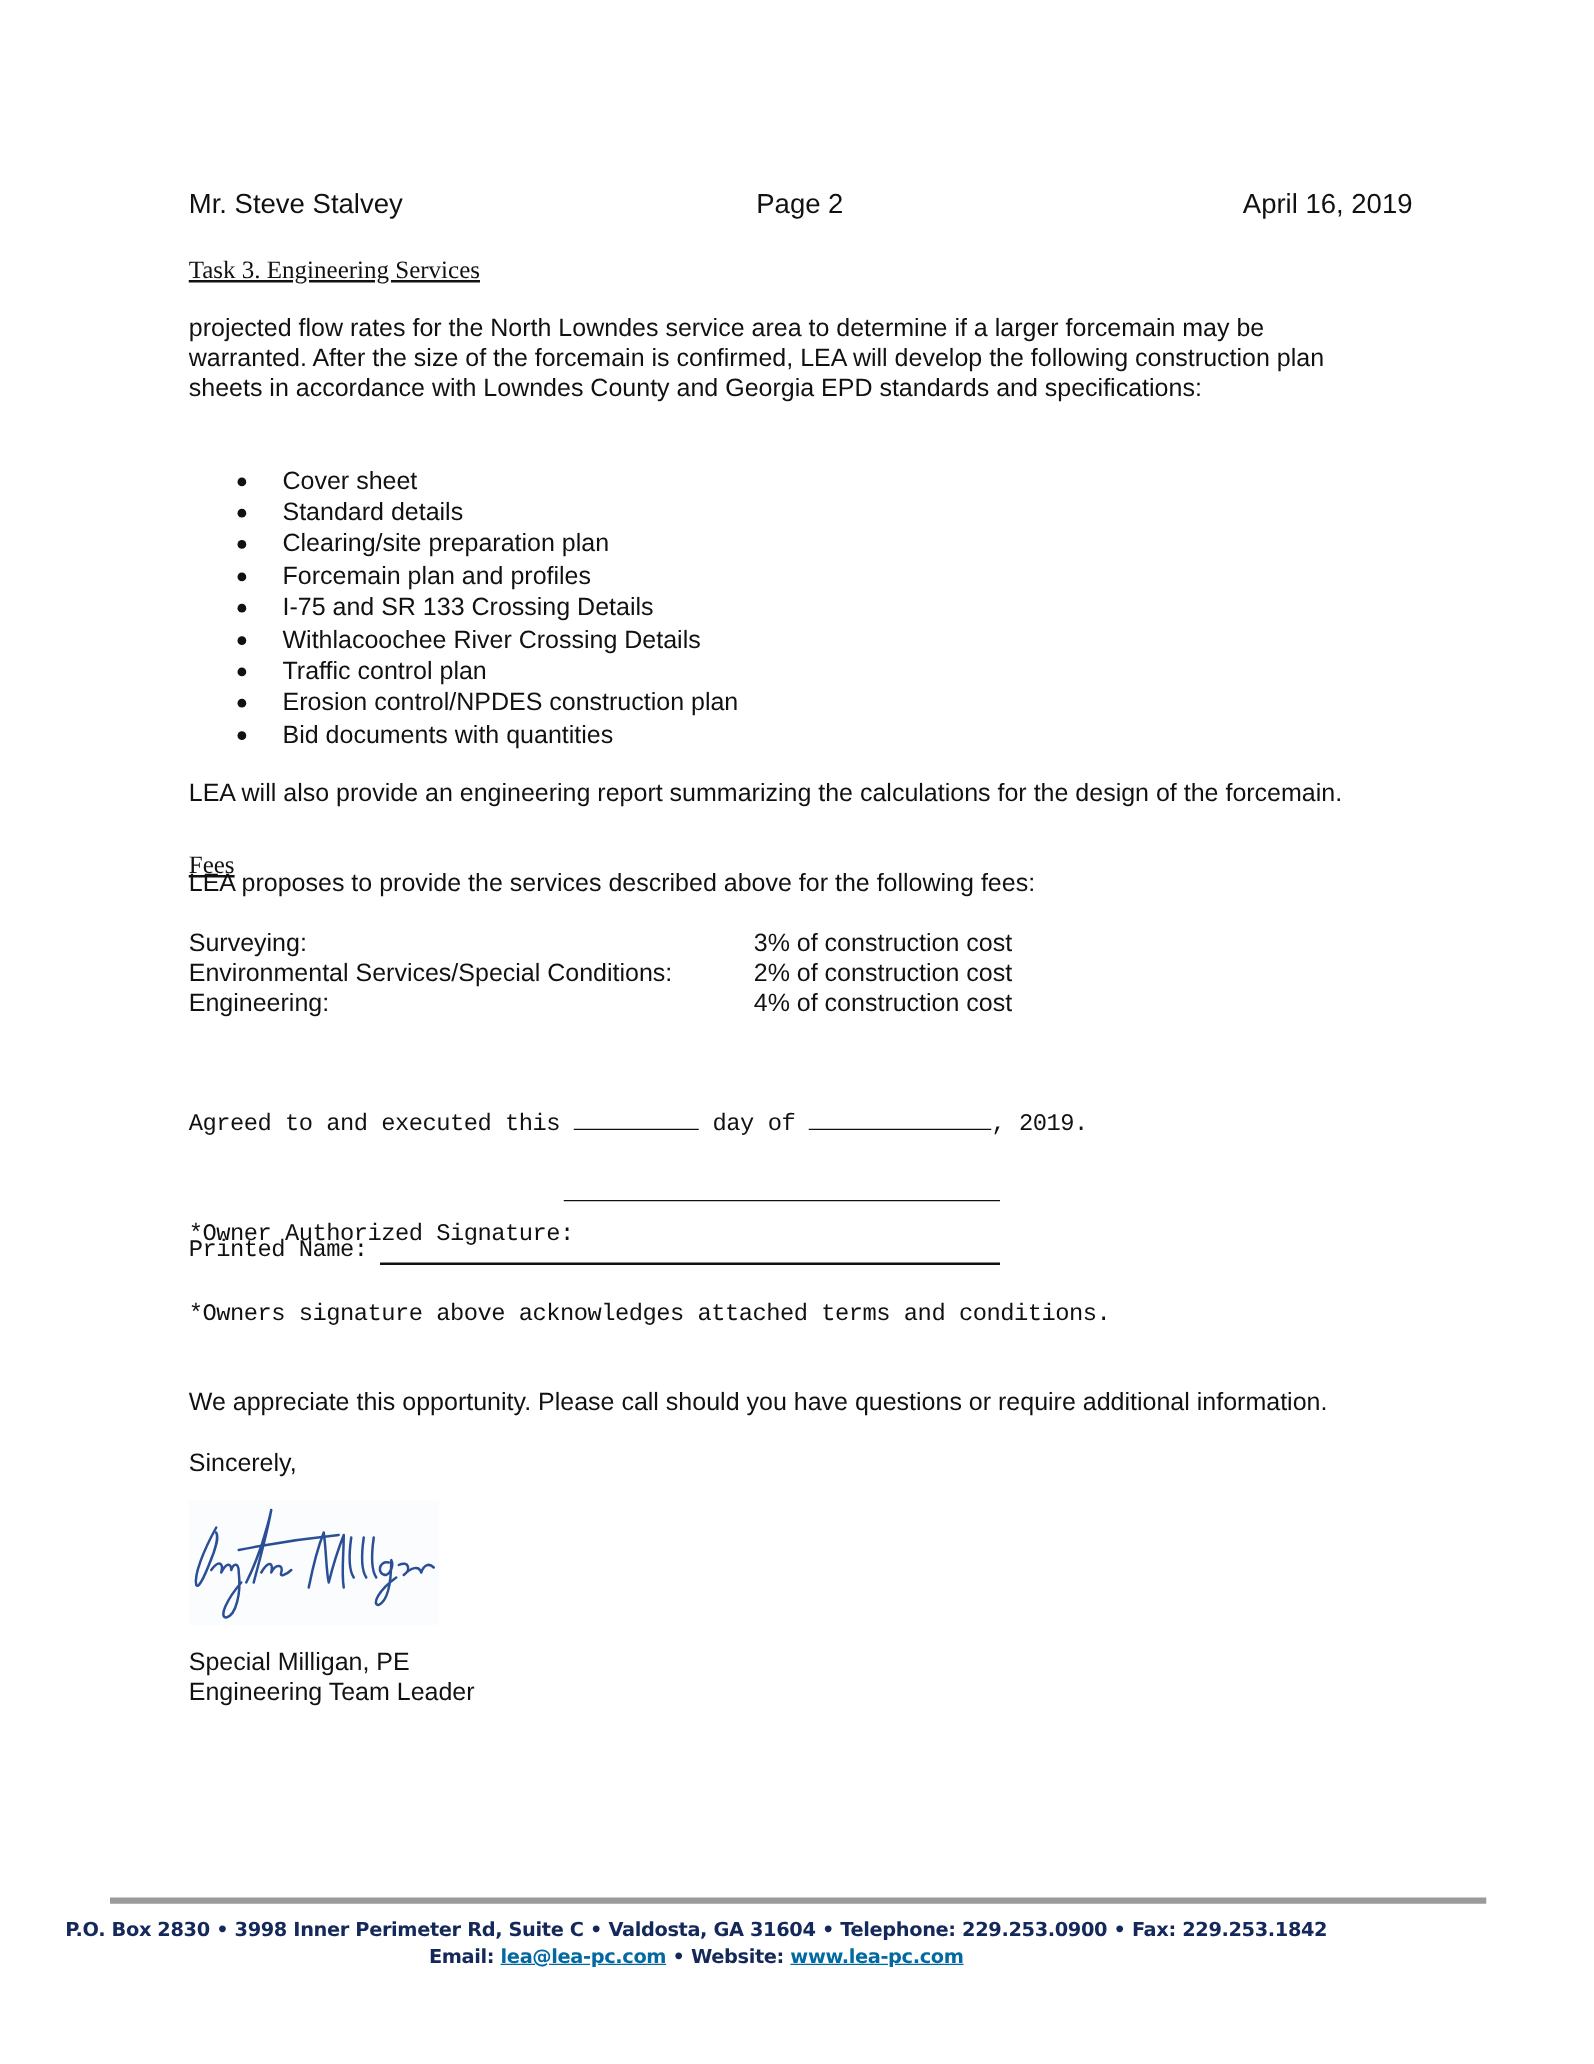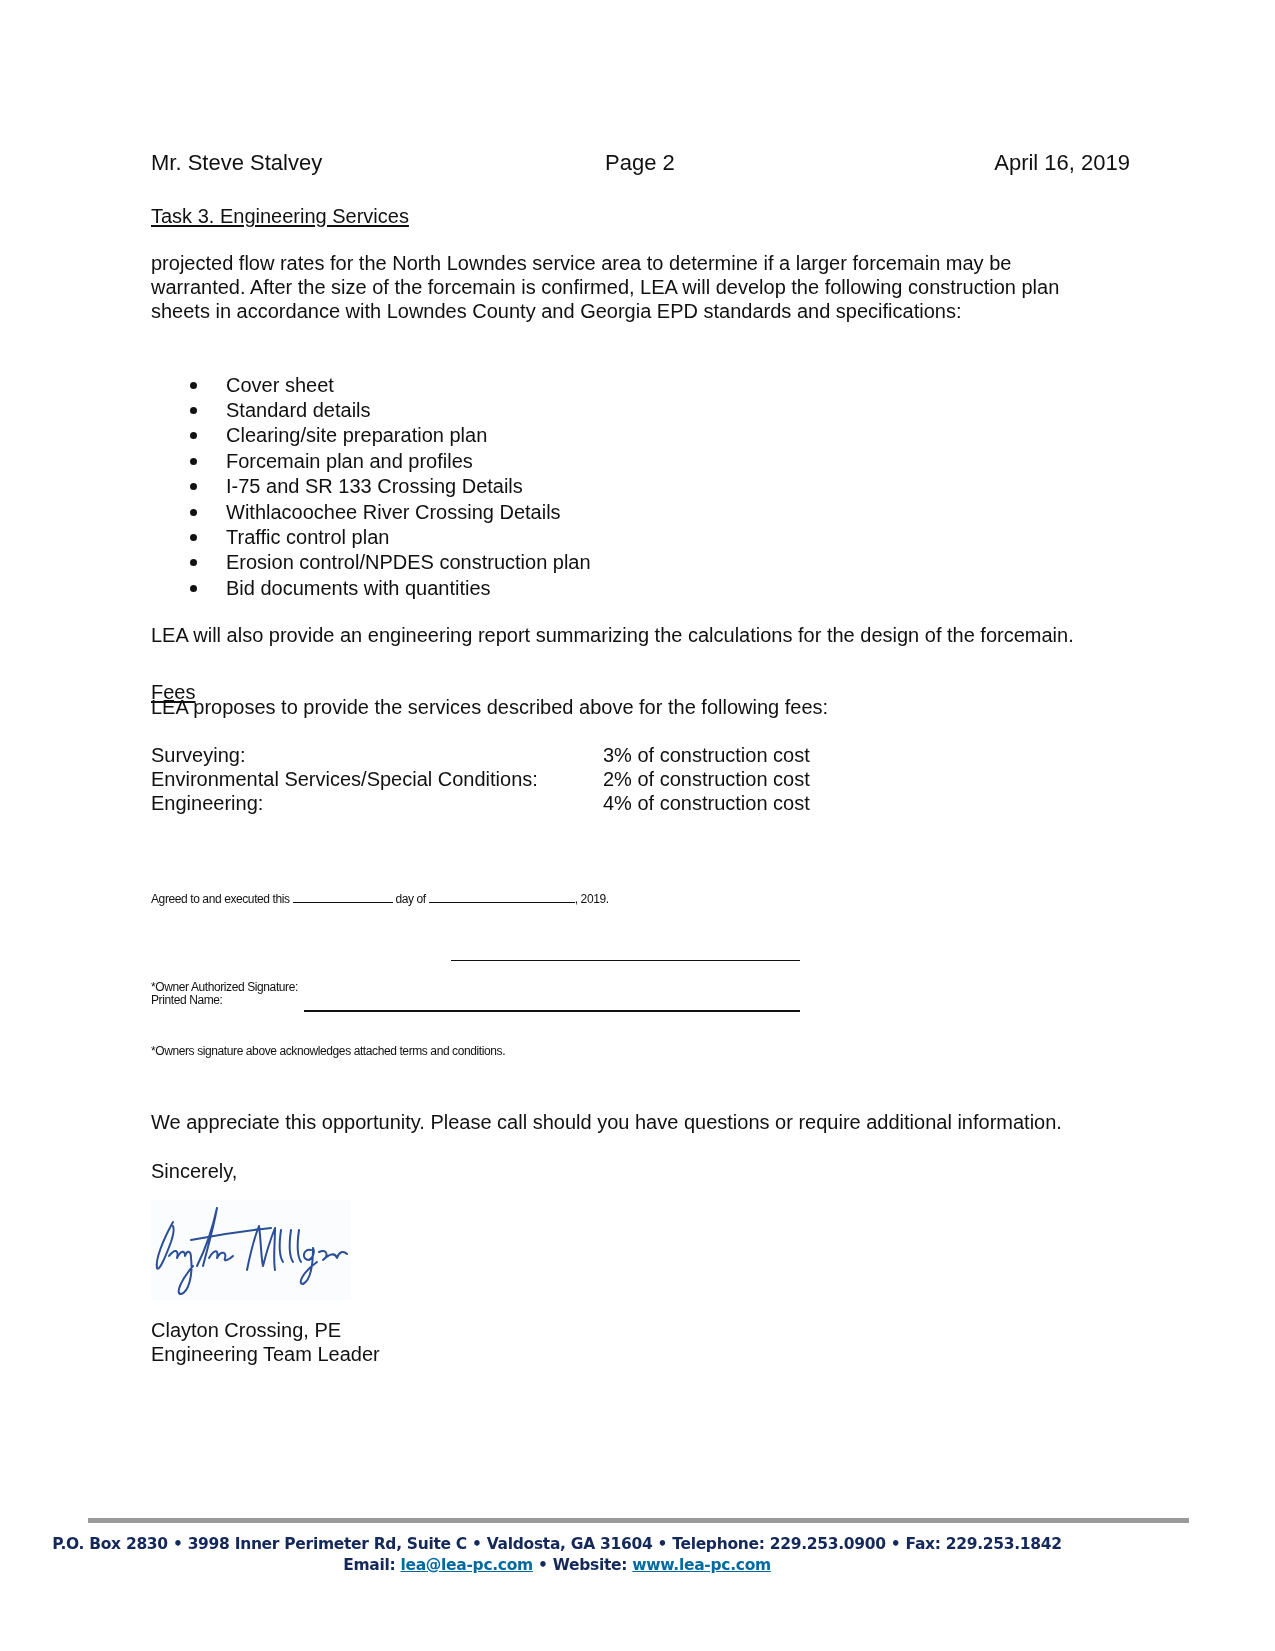--- a/index.html
+++ b/index.html
@@ -1,25 +1,25 @@
 <!DOCTYPE html>
 <html><head>
 <meta charset="utf-8">
 <style>
   html, body { margin: 0; padding: 0; background: #ffffff; }
   body { width: 1275px; height: 1651px; position: relative; overflow: hidden;
          font-family: "Liberation Sans", sans-serif; color: #111111; }
   .abs { position: absolute; white-space: nowrap; }
   .txt { font-size: 20px; line-height: 24px; }
   .hdr { font-size: 22px; line-height: 26px; }
-  .u { text-decoration: underline; text-underline-offset: 2px; }
+  .u { text-decoration: underline; text-underline-offset: 2px; font-family: Liberation Serif, serif; }
   .para { position: absolute; left: 151px; width: 960px; font-size: 20px; line-height: 24px; }
   .para div { white-space: nowrap; }
   .bullet-dot { position: absolute; left: 190px; width: 7px; height: 7px; border-radius: 50%; background: #111; }
-  .form { font-family: Liberation Sans, sans-serif; font-size: 12px; line-height: 24px; letter-spacing: -0.4px; }
+  .form { font-family: Liberation Mono, monospace; font-size: 19px; line-height: 24px; letter-spacing: -0.4px; }
   .blank { display: inline-block; border-bottom: 1.5px solid #111; vertical-align: baseline; height: 1px; }
   .rule { position: absolute; left: 88px; width: 1101px; top: 1518px; height: 5px; background: #9a9a9a; }
   .footer { position: absolute; left: 0; width: 1114px; text-align: center;
             font-family: "DejaVu Sans", sans-serif; font-weight: bold; color: #14285a;
             font-size: 15.5px; line-height: 20px; letter-spacing: -0.3px; }
   .footer a { color: #0369a1; text-decoration: underline; }
   .sig { position: absolute; left: 151px; top: 1200px; width: 200px; height: 100px; background: #fbfcfe; }
 </style>
 </head>
 <body>
@@ -108,21 +108,21 @@
       <path d="M96 70 C100 50, 104 36, 108 26 C110 40, 110 58, 112 66 C116 50, 120 38, 124 28 C124 44, 122 58, 124 70"></path>
       <path d="M130 30 C128 44, 128 56, 132 62"></path>
       <path d="M140 30 C138 44, 138 56, 142 62"></path>
       <path d="M148 30 C146 44, 146 56, 150 62"></path>
       <path d="M160 50 C152 48, 150 60, 158 60 C162 58, 164 52, 162 48 C162 64, 160 80, 152 84 C146 84, 152 72, 166 62"></path>
       <path d="M168 52 C176 48, 178 56, 172 60 C178 54, 184 52, 186 58 C188 52, 192 50, 196 54"></path>
     </g>
   </svg>
 </div>
 
-<div class="abs txt" style="left:151px; top:1318px;">Clayton Crossing, PE</div>
+<div class="abs txt" style="left:151px; top:1318px;">Special Milligan, PE</div>
 <div class="abs txt" style="left:151px; top:1342px;">Engineering Team Leader</div>
 
 <div class="rule"></div>
 <div class="footer" style="top:1534px;">P.O. Box 2830 • 3998 Inner Perimeter Rd, Suite C • Valdosta, GA 31604 • Telephone: 229.253.0900 • Fax: 229.253.1842</div>
 <div class="footer" style="top:1555px;">
   <span>Email:</span>
   <a>lea@lea-pc.com</a><span> • </span><span>Website:</span>
   <a>www.lea-pc.com</a>
 </div>
 

